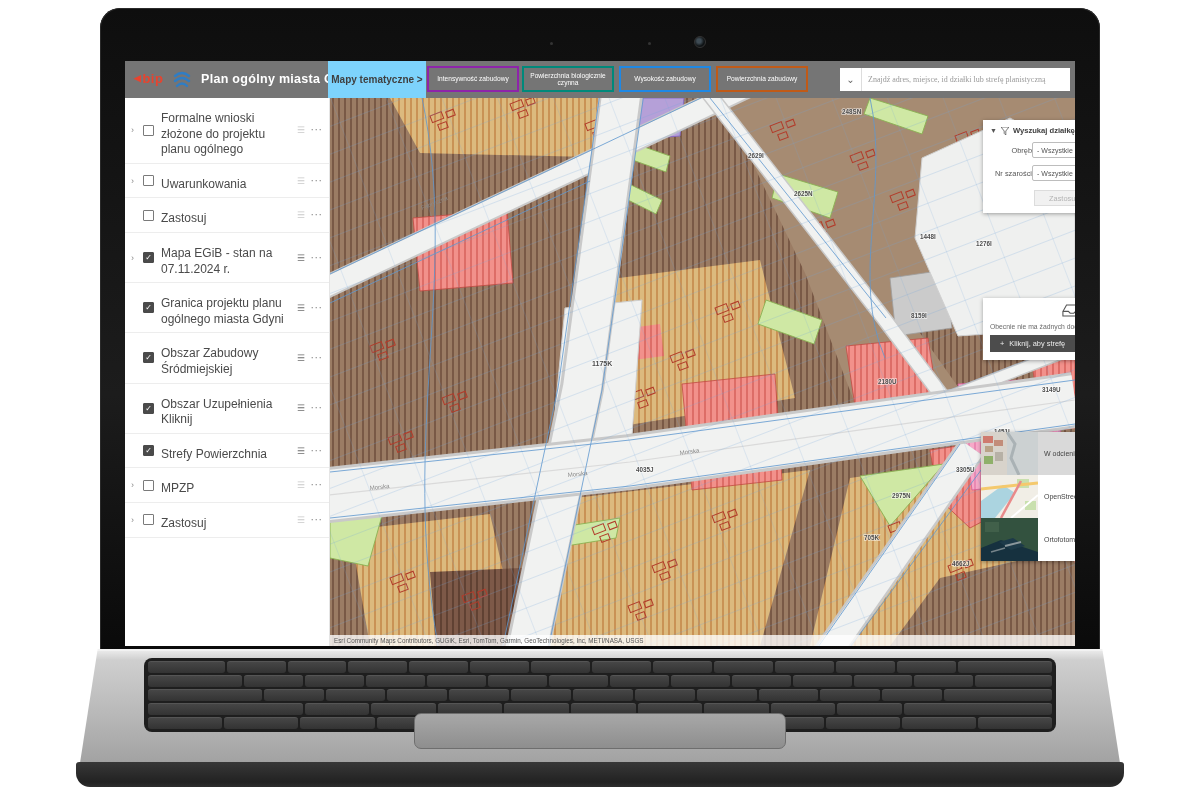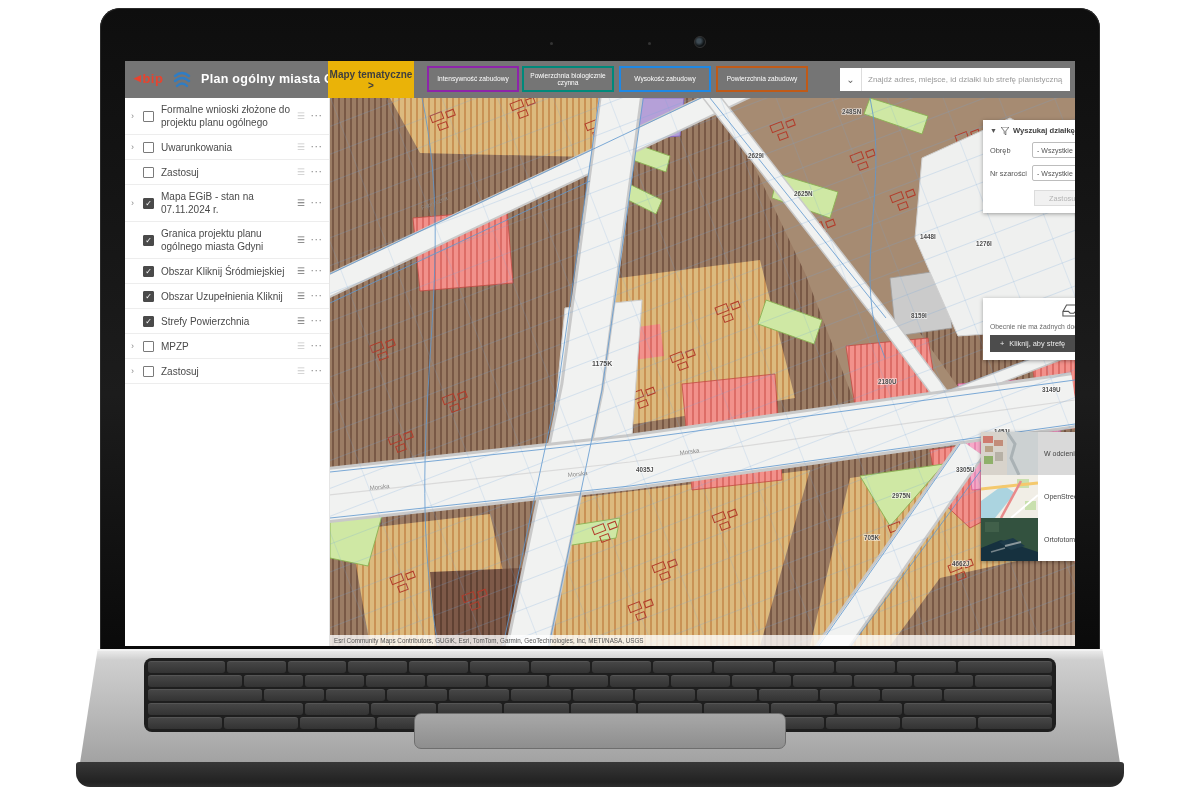--- a/index.html
+++ b/index.html
@@ -26,55 +26,55 @@
 
   
   #screen { position:absolute; left:125px; top:61px; width:950px; height:585px; background:#fff; overflow:hidden; }
 
   
   #app-header { position:absolute; left:0; top:0; width:950px; height:37px; background:#757575; }
   #bip-logo { position:absolute; left:9px; top:10px; color:#e8432e; font-weight:bold; font-size:13px; letter-spacing:.5px; }
   #bip-logo .arrow { font-size:9px; vertical-align:2px; margin-right:1px; }
   #gdynia-logo { position:absolute; left:46px; top:7px; width:22px; height:22px; }
   #app-title { position:absolute; left:76px; top:11px; color:#fff; font-size:12.5px; font-weight:600; letter-spacing:.3px; }
-  #thematic-btn { position:absolute; left:203px; top:0; width:86px; height:37px; background:#eab308; border:none;
+  #thematic-btn { position:absolute; left:203px; top:0; width:98px; height:37px; background:#7dd3fc; border:none;
     font-size:10px; color:#3f3f3f; font-weight:600; cursor:pointer; font-family:inherit; }
   .map-theme-btn { position:absolute; top:5px; width:92px; height:26px; background:#757575; border:2px solid #999;
     color:#fff; font-size:6.6px; font-family:inherit; line-height:1.1; cursor:pointer; padding:1px; }
   #search-box { position:absolute; left:715px; top:7px; width:230px; height:23px; background:#fff; display:flex; }
   #search-chevron { width:22px; border-right:1px solid #ddd; color:#666; font-size:10px; display:flex; align-items:center; justify-content:center; }
-  #search-input { flex:1; border:none; outline:none; font-size:8px; color:#444; padding:0 6px; font-family:Liberation Sans, sans-serif; }
+  #search-input { flex:1; border:none; outline:none; font-size:8px; color:#444; padding:0 6px; font-family:Liberation Serif, serif; }
   #search-input::placeholder { color:#9a9a9a; }
 
   
   #layer-list { position:absolute; left:0; top:37px; width:205px; height:548px; background:#fff; border-right:1px solid #e5e5e5; }
   .layer-row { display:flex; align-items:center; padding:5px 6px 5px 6px; border-bottom:1px solid #ededed; min-height:25px; }
   .expander { width:10px; color:#8a8a8a; font-size:9px; flex:0 0 10px; visibility:hidden; }
   .layer-row.expandable .expander { visibility:visible; }
   .cbx { width:11px; height:11px; border:1.4px solid #7a7a7a; border-radius:1px; margin:0 7px 0 2px; flex:0 0 11px;
     font-size:8px; color:#fff; line-height:10px; text-align:center; background:#fff; }
   .cbx.on { background:#4a4a4a; border-color:#4a4a4a; }
   .cbx .tick { visibility:hidden; } .cbx.on .tick { visibility:visible; }
-  .layer-label { flex:1; font-size:10px; color:#4a4a4a; line-height:1.3; padding-right:4px; }
+  .layer-label { flex:1; font-size:12px; color:#4a4a4a; line-height:1.3; padding-right:4px;margin-top:8px; }
   .legend-ic { color:#c9c9c9; font-size:9px; margin-right:6px; }
   .layer-row.checked .legend-ic { color:#6e6e6e; }
   .dots-ic { color:#9a9a9a; font-size:9px; font-weight:bold; letter-spacing:1px; }
 
   
   #map-wrap { position:absolute; left:205px; top:37px; width:745px; height:548px; overflow:hidden; background:#eef0ef; }
   #attribution { position:absolute; left:0; bottom:0; width:100%; height:11px; background:rgba(255,255,255,.78);
     font-size:6.3px; color:#555; line-height:11px; padding-left:4px; white-space:nowrap; z-index:6; }
 
   
   .float-panel { position:absolute; background:#fff; box-shadow:0 1px 4px rgba(0,0,0,.35); z-index:5; }
   #parcel-search { left:653px; top:22px; width:178px; height:93px; padding:6px 7px; }
   #ps-title-row { display:flex; align-items:center; gap:4px; }
   #ps-caret { font-size:7px; color:#555; }
   #ps-title { font-size:7.6px; color:#3f3f3f; font-weight:600; white-space:nowrap; }
-  .ps-field { display:flex; align-items:center; margin-top:7px; }
+  .ps-field { display:flex; align-items:center; margin-top:7px;text-align:right; }
   .ps-label { width:42px; font-size:7.4px; color:#555; }
   .ps-select { flex:1; height:16px; border:1px solid #bdbdbd; border-radius:2px; font-size:7px; color:#555;
     display:flex; align-items:center; padding:0 4px; white-space:nowrap; background:#fff; }
   #ps-apply { margin:9px 0 0 44px; width:58px; height:16px; background:#f1f1f1; border:1px solid #dcdcdc;
     color:#b3b3b3; font-size:7.4px; font-family:inherit; }
   #add-panel { left:653px; top:200px; width:178px; height:62px; padding:5px 7px; text-align:center; }
   #add-msg { font-size:6.8px; color:#6a6a6a; margin-top:2px; white-space:nowrap; text-align:left; }
   #add-btn { margin-top:5px; width:100%; height:17px; background:#4c4c4c; border:none; color:#ececec;
     font-size:7.4px; font-family:inherit; display:flex; align-items:center; justify-content:flex-start; gap:5px; padding-left:10px; }
   #basemap-panel { left:651px; top:334px; width:178px; }
@@ -149,21 +149,21 @@
     <div class="layer-row checked">
       <span class="expander">›</span>
       <span class="cbx on"><span class="tick">✓</span></span>
       <span class="layer-label">Granica projektu planu ogólnego miasta Gdyni</span>
       <span class="legend-ic">☰</span>
         <span class="dots-ic">···</span>
     </div>
     <div class="layer-row checked">
       <span class="expander">›</span>
       <span class="cbx on"><span class="tick">✓</span></span>
-      <span class="layer-label">Obszar Kliknij Śródmiejskiej</span>
+      <span class="layer-label">Obszar Zabudowy Śródmiejskiej</span>
       <span class="legend-ic">☰</span>
         <span class="dots-ic">···</span>
     </div>
     <div class="layer-row checked">
       <span class="expander">›</span>
       <span class="cbx on"><span class="tick">✓</span></span>
       <span class="layer-label">Obszar Uzupełnienia Kliknij</span>
       <span class="legend-ic">☰</span>
         <span class="dots-ic">···</span>
     </div>

